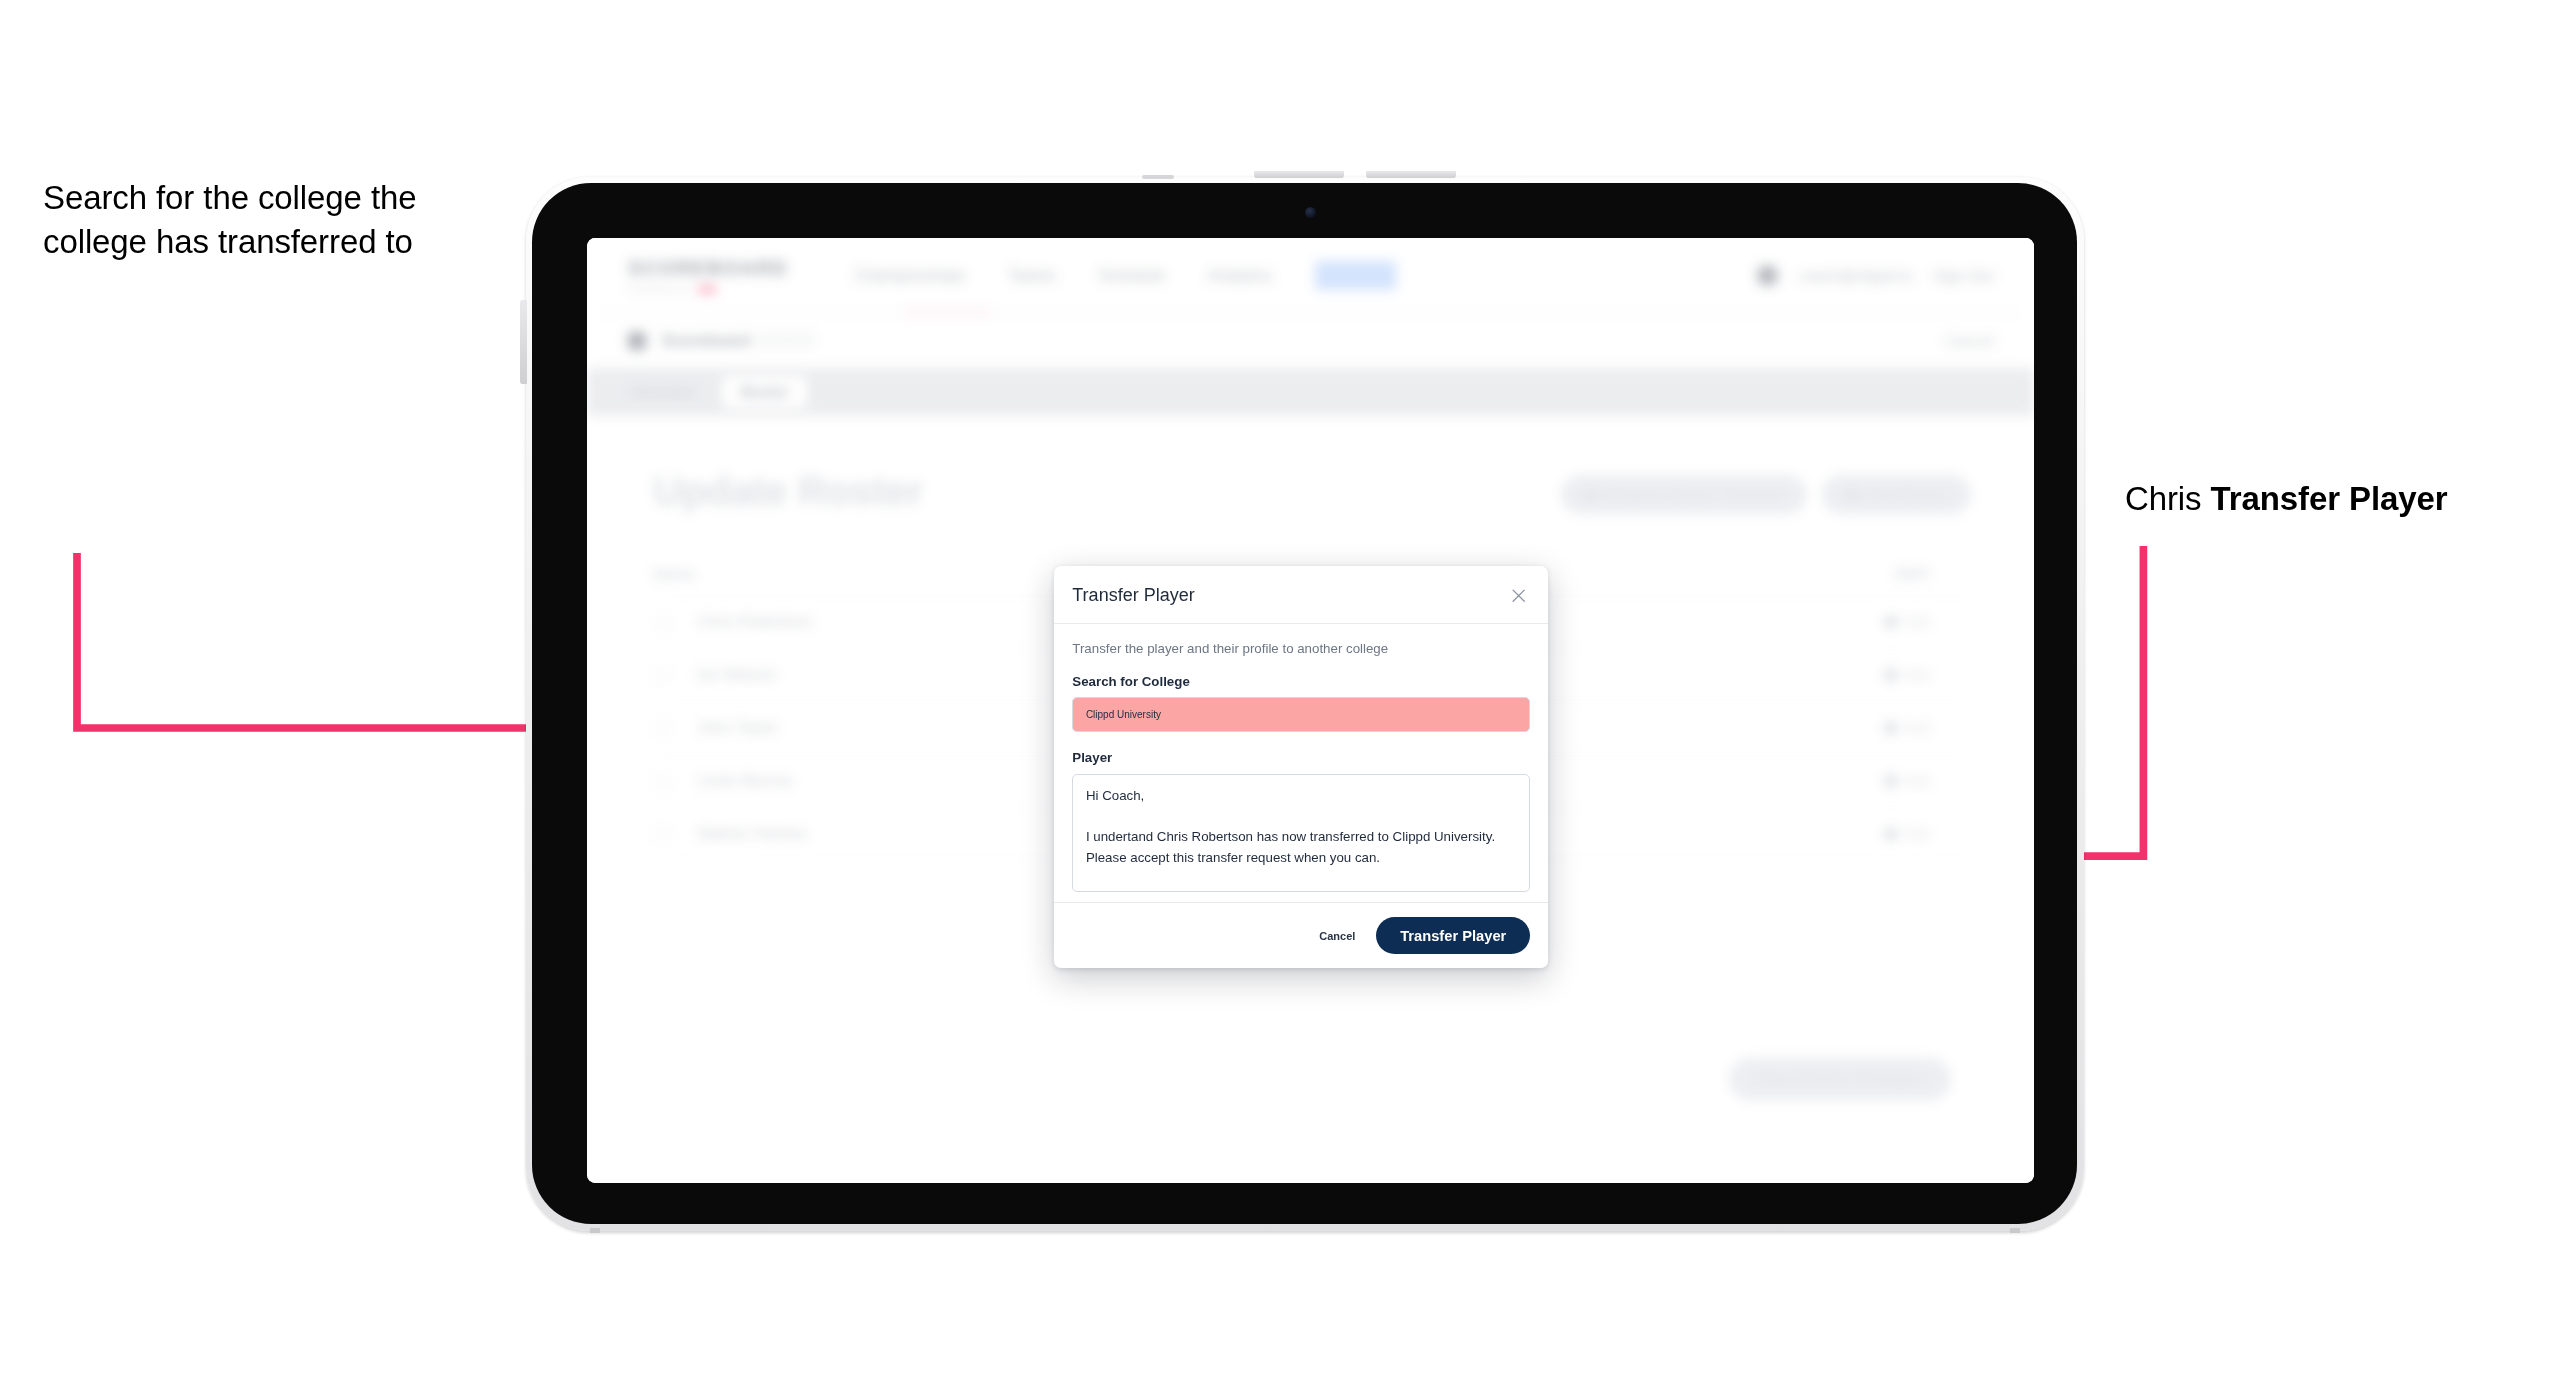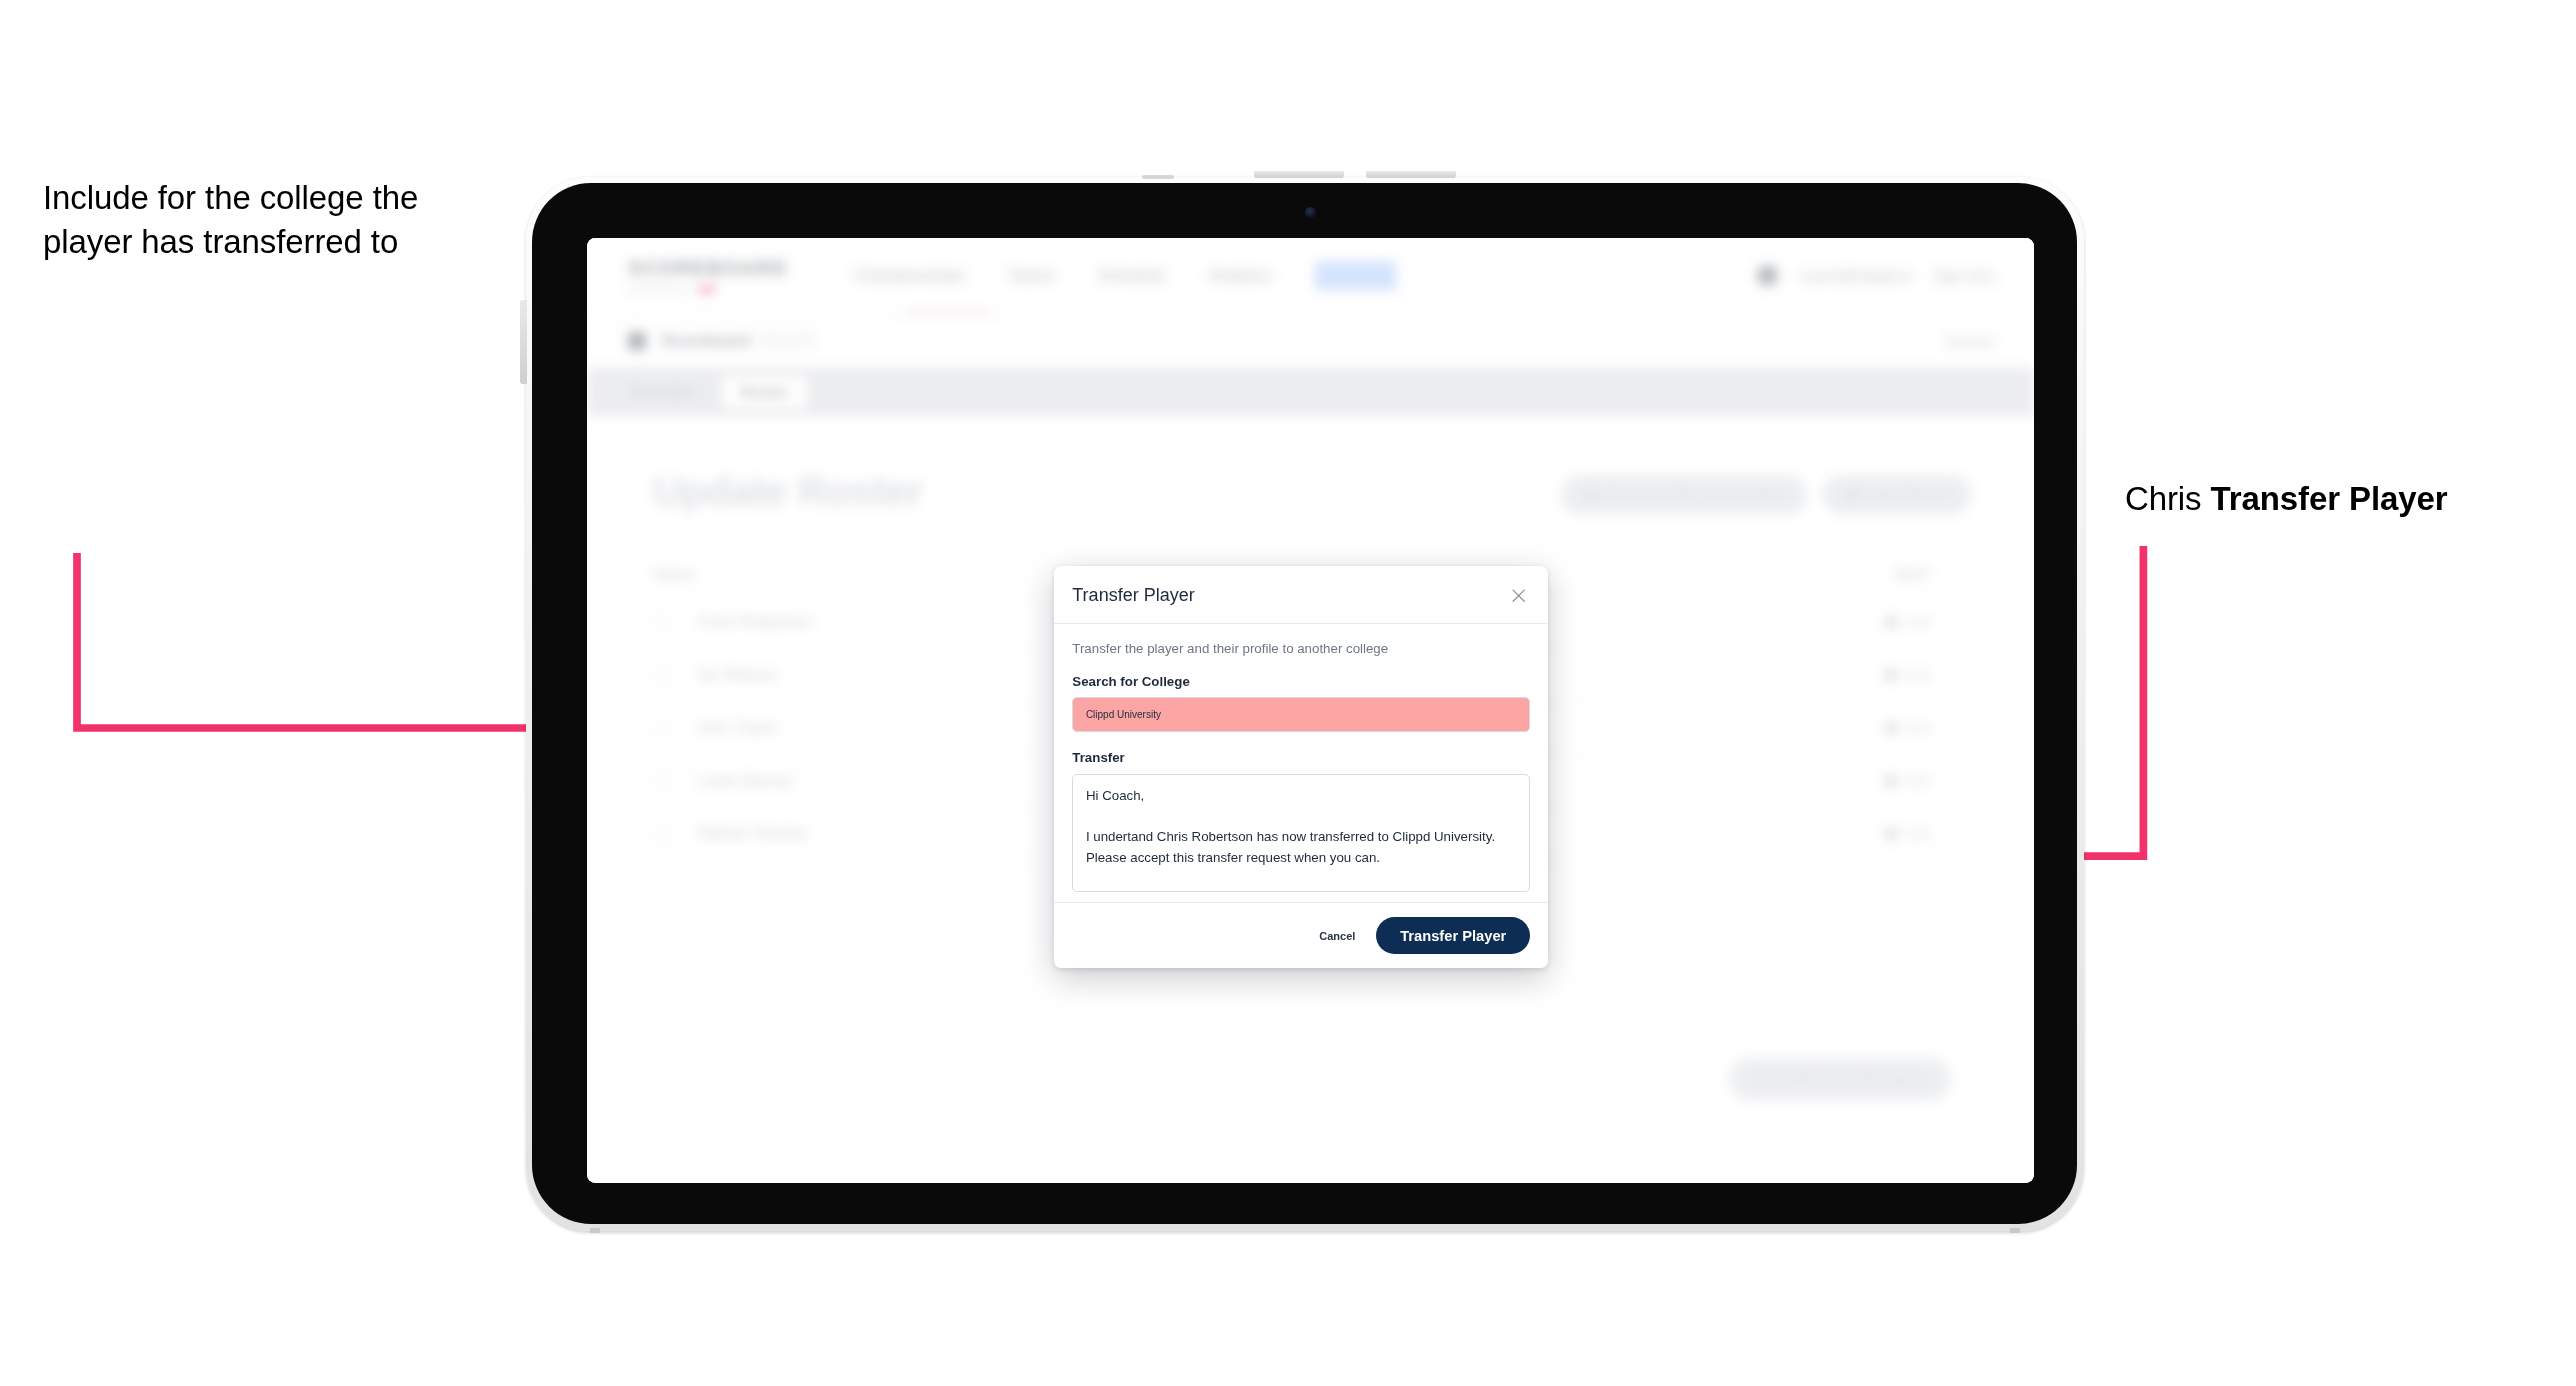--- a/index.html
+++ b/index.html
@@ -196,21 +196,21 @@
     background:#0e2d54; color:#fff; border:none; border-radius:699px;
     padding: 10.5px 24px; font-size:14.7px; font-weight:600; cursor:pointer;
     font-family: "Liberation Sans", sans-serif;
   }
 </style>
 </head>
 <body>
 
 <div id="stage">
 
-  <div class="anno-text" id="anno-left-1">Include for the college the player has transferred to</div>
+  <div class="anno-text" id="anno-left-1">Search for the college the college has transferred to</div>
 
 
   <div class="anno-text" id="anno-right-1"><span>Chris </span><span class="anno-strong">Transfer Player</span></div>
 
   <svg class="arrow-svg" viewBox="0 0 3680 1980">
 
     <path d="M110 790 L110 1040 L1435 1040" fill="none" stroke="#f2336b" stroke-width="11"></path>
     <path d="M1432 1006 L1480 1040 L1432 1074" fill="none" stroke="#f2336b" stroke-width="11" stroke-linecap="round" stroke-linejoin="round"></path>
 
     <path d="M3062 780 L3062 1223 L2290 1223" fill="none" stroke="#f2336b" stroke-width="11"></path>
@@ -352,21 +352,21 @@
 
             <div id="modal-body">
               <div id="modal-desc">Transfer the player and their profile to another college</div>
 
               <div id="college-field">
                 <div class="field-label">Search for College</div>
                 <input class="text-input" id="college-input" type="text" value="Clippd University" style="">
               </div>
 
               <div>
-                <div class="field-label">Transfer</div>
+                <div class="field-label">Player</div>
                 <textarea id="message-area" placeholder="Message" style="">Hi Coach,
 
 I undertand Chris Robertson has now transferred to Clippd University. Please accept this transfer request when you can.</textarea>
               </div>
             </div>
 
             <div id="modal-foot">
               <button id="cancel-btn">Cancel</button>
               <button id="transfer-btn">Transfer Player</button>
             </div>

